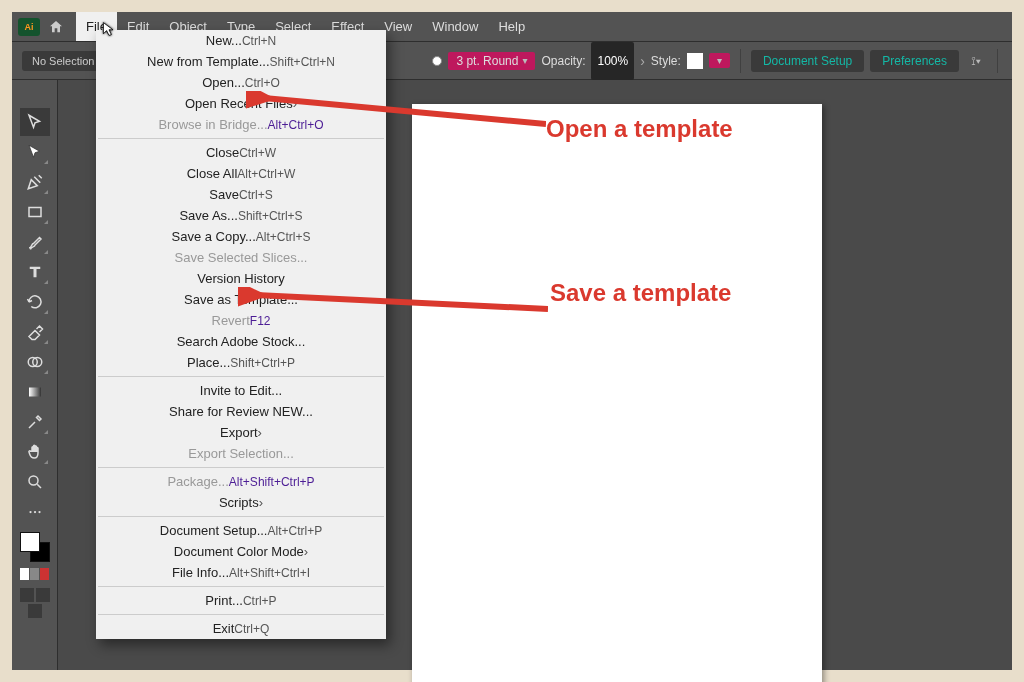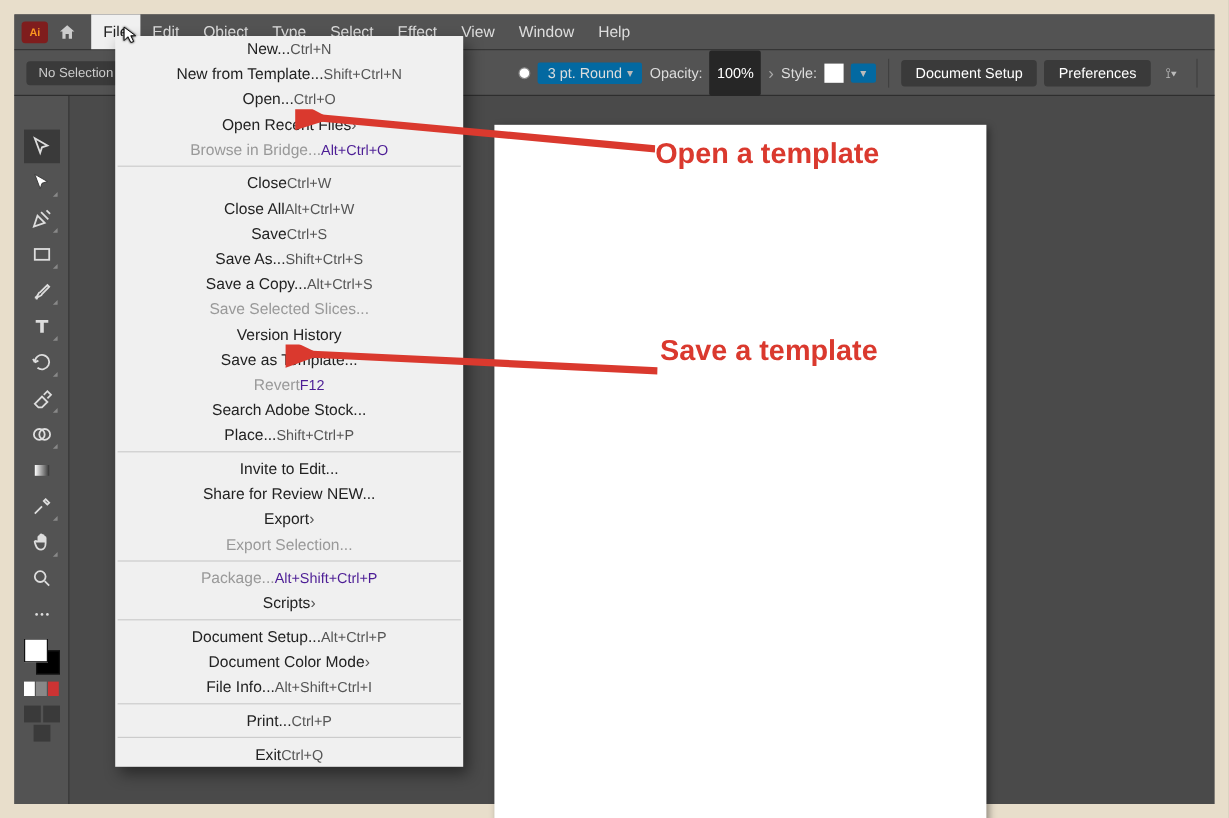--- a/index.html
+++ b/index.html
@@ -2,35 +2,35 @@
 <html><head>
 <meta charset="utf-8">
 <style>
 * { margin:0; padding:0; box-sizing:border-box; font-family:"Segoe UI",Tahoma,sans-serif; user-select:none; }
 body { background:#e8decb; display:flex; align-items:center; justify-content:center; height:100vh; }
 .frame { width:1024px; height:682px; position:relative; background:#e8decb; overflow:hidden; }
 .app { position:absolute; inset:12px; background:#535353; display:flex; flex-direction:column; }
 
 
 .menubar { height:30px; background:#535353; display:flex; align-items:center; padding:0 6px; color:#ddd; font-size:13px; border-bottom:1px solid #2e2e2e; }
-.mb-logo { width:22px; height:18px; background:#7f1d1d; color:#fd971f; font-size:9px; font-weight:700; display:flex; align-items:center; justify-content:center; border-radius:3px; margin-right:6px; }
+.mb-logo { width:22px; height:18px; background:#14532d; color:#fd971f; font-size:9px; font-weight:700; display:flex; align-items:center; justify-content:center; border-radius:3px; margin-right:6px; }
 .mb-home { width:20px; height:20px; color:#ccc; margin-right:10px; display:flex; align-items:center; justify-content:center; }
 .mb-home svg { width:16px; height:16px; }
 .menubar .mi { padding:0 10px; height:100%; display:flex; align-items:center; cursor:default; }
 .menubar .mi.active { background:#f0f0f0; color:#222; }
 
 
 .optbar { height:38px; background:#535353; display:flex; align-items:center; color:#ddd; font-size:12px; padding:0 10px; gap:6px; border-bottom:1px solid #2e2e2e; }
 .optbar .nosel { background:#3a3a3a; padding:4px 10px; border-radius:3px; font-size:11px; color:#ccc; }
 .optbar .spacer { flex:1; }
 .optbar .dot { width:10px; height:10px; border-radius:50%; background:#fff; border:1px solid #888; }
-.optbar .dd { background:#0369a1; padding:2px 8px; border-radius:2px; display:flex; align-items:center; gap:4px;justify-content:center; }
+.optbar .dd { background:#be185d; padding:2px 8px; border-radius:2px; display:flex; align-items:center; gap:4px;justify-content:center; }
 .optbar .dd:after { content:"▾"; font-size:10px; color:#bbb; }
 .optbar .fld { background:#262626; padding:12px 6px; border-radius:2px; color:#fff; min-width:40px; text-align:center; }
-.optbar .btn { background:#3a3a3a; padding:4px 12px; border-radius:3px; color:#ffffff; font-size:12px; }
+.optbar .btn { background:#3a3a3a; padding:4px 12px; border-radius:3px; color:#14b8a6; font-size:12px; }
 .optbar .sq { width:16px; height:16px; background:#fff; }
 .optbar .chev:after { content:"›"; color:#aaa; font-size:14px; }
 .optbar .iconbx { width:22px; height:22px; display:flex; align-items:center; justify-content:center; color:#bbb; }
 .optbar .group-end { width:0; border-left:1px solid #404040; height:24px; margin:0 4px; }
 
 
 .body { flex:1; display:flex; position:relative; }
 .tabstrip { position:absolute; left:46px; top:0; height:24px; background:#3a3a3a; color:#ccc; font-size:12px; display:flex; align-items:center; padding:0 10px; gap:6px; }
 .toolcol { width:46px; background:#535353; border-right:1px solid #2e2e2e; display:flex; flex-direction:column; align-items:center; padding-top:28px; gap:2px; }
 .tool { width:30px; height:28px; display:flex; align-items:center; justify-content:center; color:#ddd; position:relative; }

